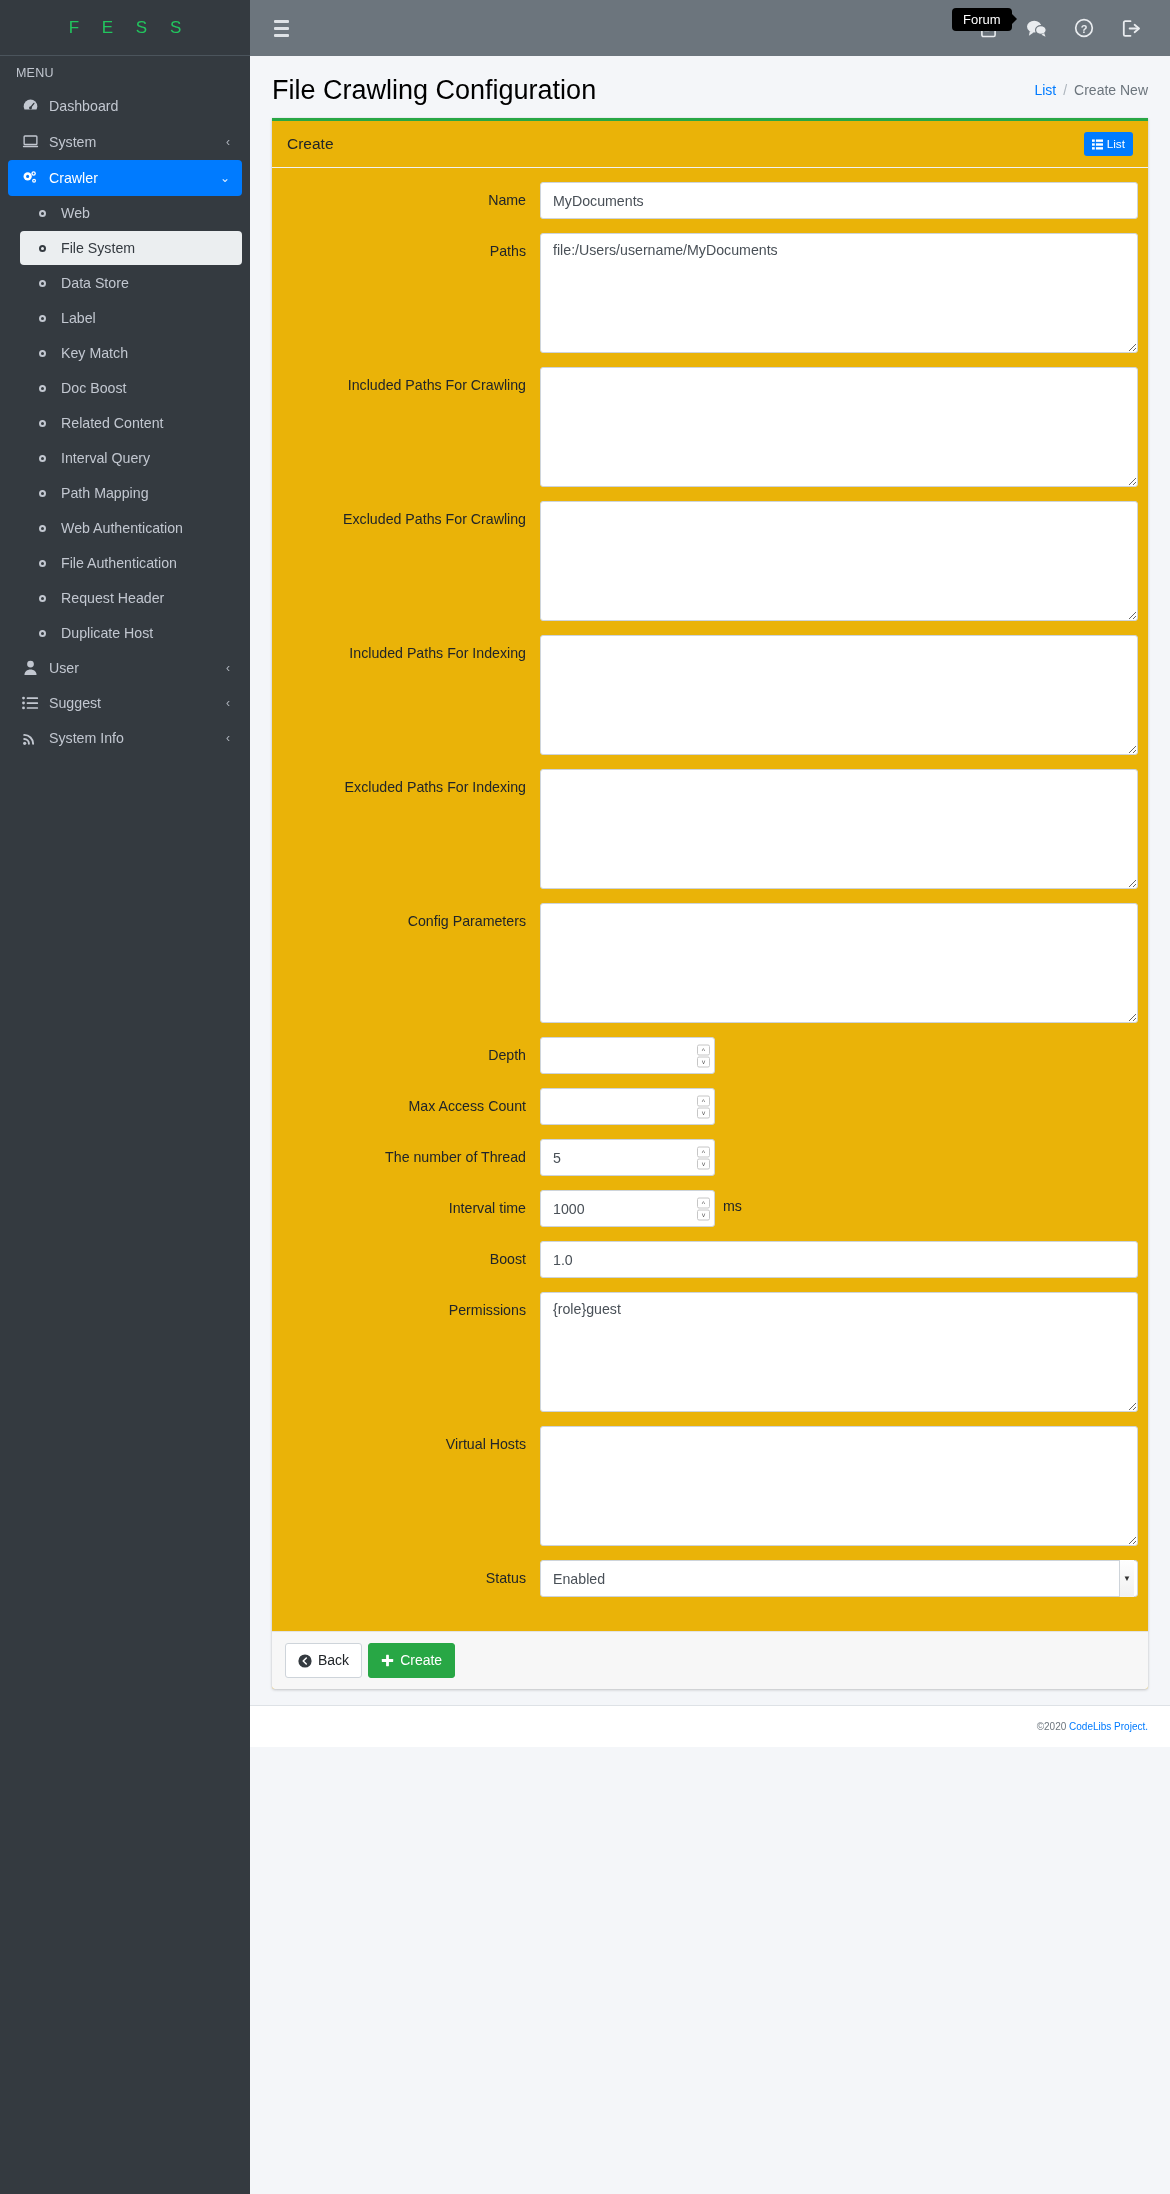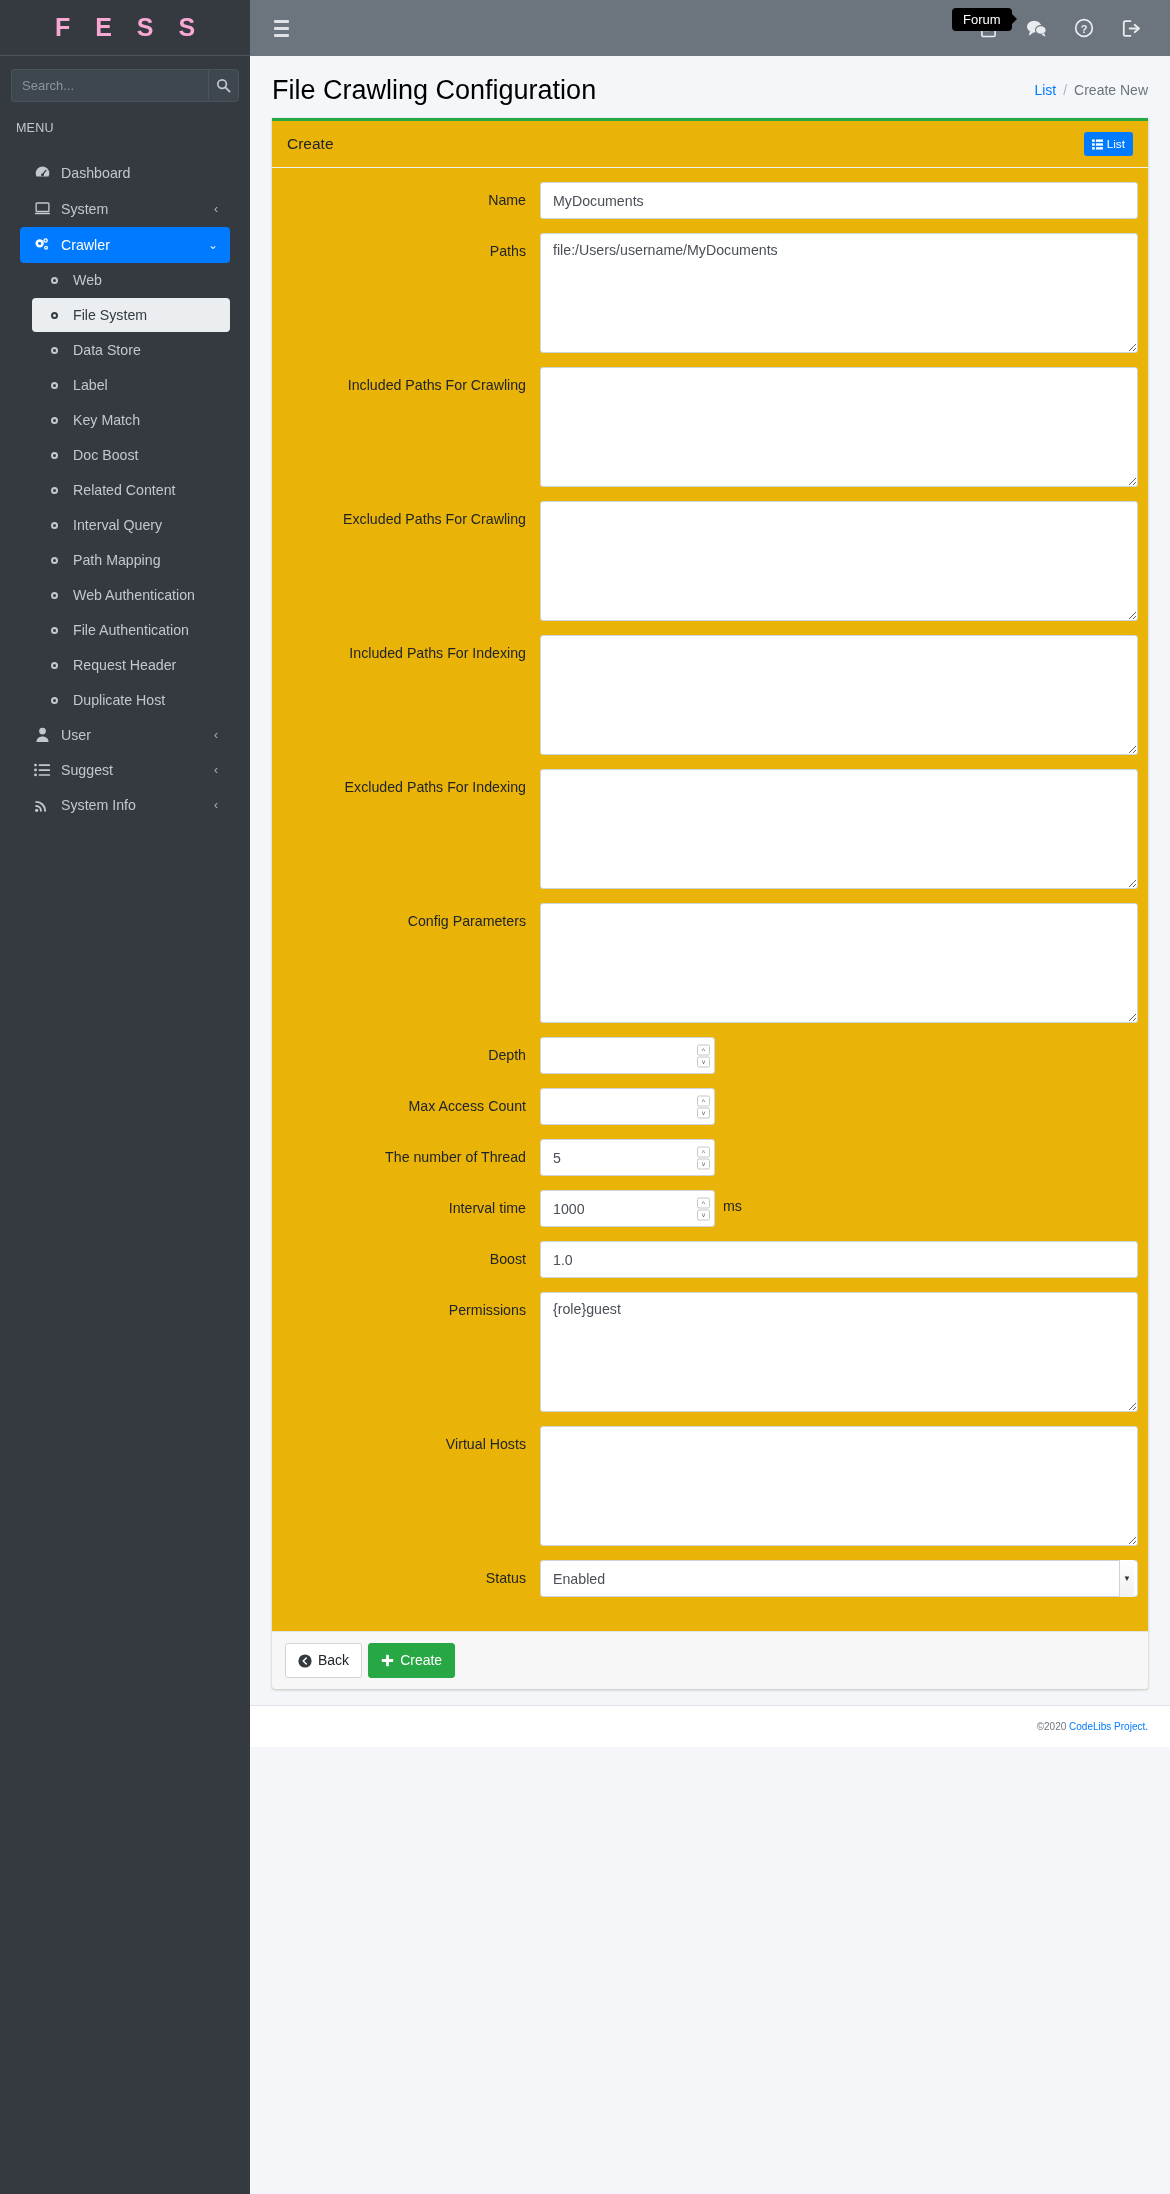--- a/index.html
+++ b/index.html
@@ -17,21 +17,21 @@
     width: 250px; min-height: 2194px;
     background: #343a40;
     z-index: 5;
   }
   .brand {
     height: 56px;
     display: flex; align-items: center; justify-content: center;
     border-bottom: 1px solid #4b545c;
   }
   .brand-text {
-    color: #f9a8d4; font-size: 25px; font-weight: 700;
+    color: #22c55e; font-size: 17px; font-weight: 400;
     letter-spacing: 9px; padding-left: 9px;
   }
   .search-wrap {
     padding: 13px 11px 9px 11px;
     display: flex;
   }
   .search-input {
     flex: 1;
     height: 33px;
     background: #3f474e;
@@ -51,21 +51,21 @@
     border: 1px solid #4b545c;
     border-radius: 0 4px 4px 0;
     display: flex; align-items: center; justify-content: center;
     cursor: pointer;
   }
   .menu-header {
     color: #c2c7d0; font-size: 12.5px;
     padding: 10px 16px 8px 16px;
     letter-spacing: .2px;
   }
-  .nav-list { list-style: none; margin: 12px; padding: 0 8px; }
+  .nav-list { list-style: none; margin: 0; padding: 0 8px; }
   .nav-item { margin-bottom: 1px; }
   .nav-link {
     display: flex; align-items: center;
     padding: 9px 11px;
     border-radius: 4px;
     color: #c2c7d0;
     font-size: 14.2px;
     cursor: pointer;
     position: relative;
     text-decoration: none;
@@ -304,29 +304,20 @@
 </style>
 </head>
 <body>
 
 <aside class="sidebar">
 
   <div class="brand">
     <span class="brand-text">F E S S</span>
   </div>
 
-  <div class="search-wrap">
-    <input class="search-input" type="text" placeholder="Search..." style="">
-    <div class="search-btn">
-      <svg width="15" height="15" viewBox="0 0 16 16">
-        <circle cx="6.5" cy="6.5" r="4.6" fill="none" stroke="#c2c7d0" stroke-width="1.8"></circle>
-        <line x1="10" y1="10" x2="14.5" y2="14.5" stroke="#c2c7d0" stroke-width="1.9" stroke-linecap="round"></line>
-      </svg>
-    </div>
-  </div>
 
   <div class="menu-header">MENU</div>
 
   <ul class="nav-list">
 
     <li class="nav-item">
       <div class="nav-link">
         <span class="ico">
           <svg width="17" height="17" viewBox="0 0 20 20">
             <path d="M10 3a8 8 0 0 0-8 8 8 8 0 0 0 .9 3.6h14.2A8 8 0 0 0 18 11a8 8 0 0 0-8-8z" fill="#c2c7d0"></path>

